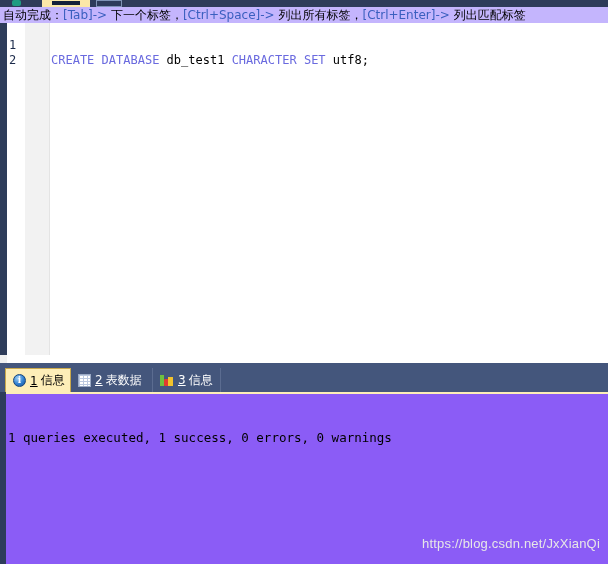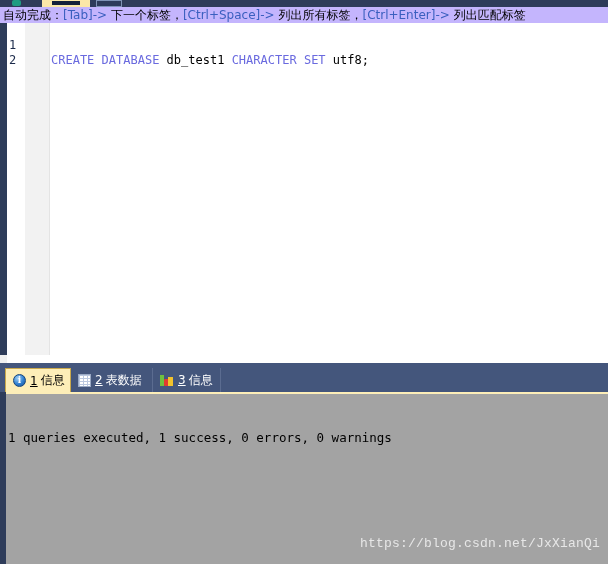--- a/index.html
+++ b/index.html
@@ -213,21 +213,21 @@
   }
   .ic-bars .b1 { left: 0px;  width: 4px; height: 11px; background: #6fbf3f; }
   .ic-bars .b2 { left: 4px;  width: 5px; height: 7px;  background: #e23b2e; border-radius: 1px; }
   .ic-bars .b3 { left: 8px;  width: 5px; height: 9px;  background: #f2c22b; }
 
   
   #result-panel {
     position: absolute;
     left: 0; top: 392px;
     width: 608px; height: 172px;
-    background: #a3a3a3;
+    background: #8b5cf6;
   }
   #result-stripe {
     position: absolute;
     left: 0; top: 0;
     width: 6px; height: 172px;
     background: #2e3c5a;
   }
   #result-topline {
     position: absolute;
     left: 6px; top: 0;
@@ -245,21 +245,21 @@
     white-space: pre;
   }
   .res-line { height: 17px; }
   .res-blank { height: 11px; }
 
   
   #watermark {
     position: absolute;
     right: 8px;
     top: 536px;
-    font-family: Liberation Mono, monospace;
+    font-family: Liberation Sans, sans-serif;
     font-size: 13px;
     color: #e7e7e7;
     white-space: nowrap;
     letter-spacing: 0.2px;
   }
 </style>
 </head>
 <body>
 
 <div id="top-toolbar">

